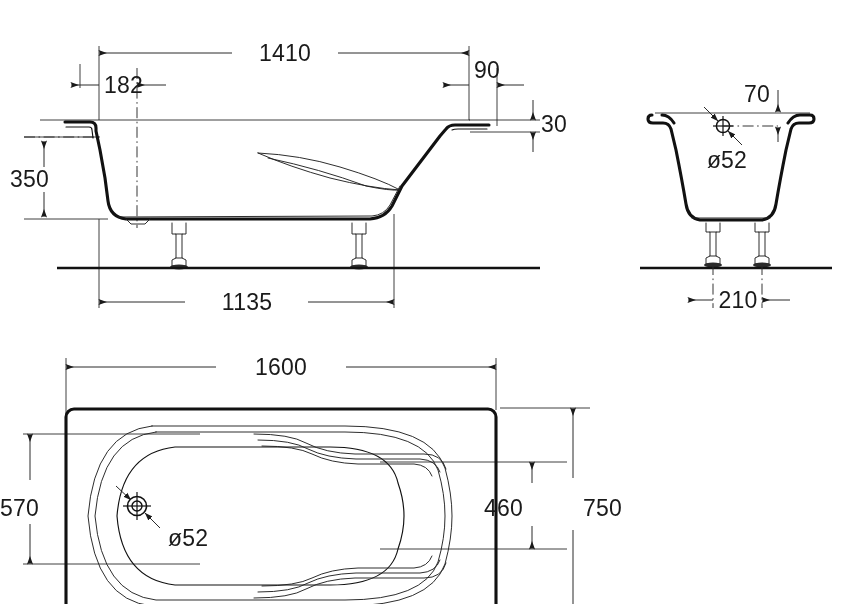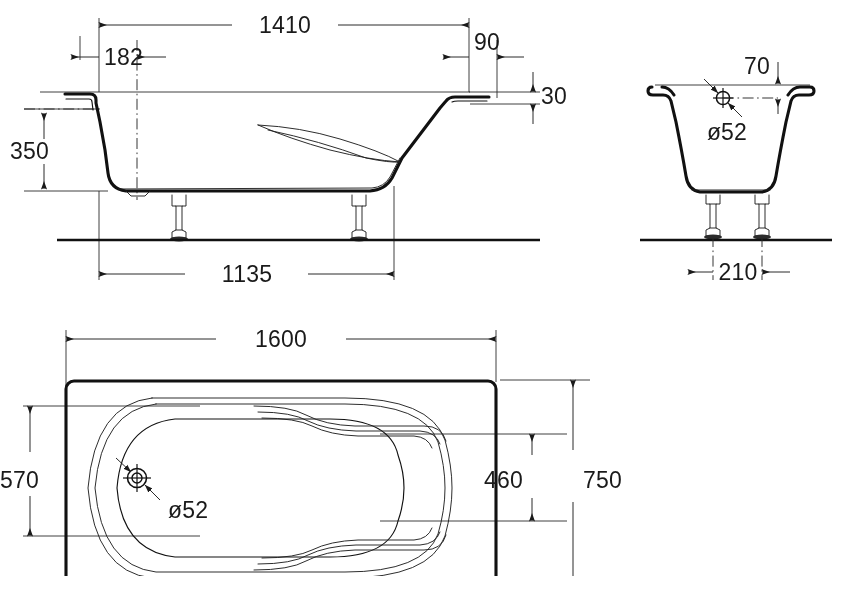--- a/index.html
+++ b/index.html
@@ -10,20 +10,21 @@
   }
   body {
     font-family: "Liberation Sans", sans-serif;
   }
   #drawing-root {
     position: relative;
     width: 851px;
     height: 576px;
     background: #ffffff;
     overflow: hidden;
+    margin-top: 28px;
   }
   #drawing-svg {
     display: block;
     width: 851px;
     height: 616px;
   }
   .dim-text {
     font-family: "Liberation Sans", sans-serif;
     font-size: 23px;
     fill: #1a1a1a;

